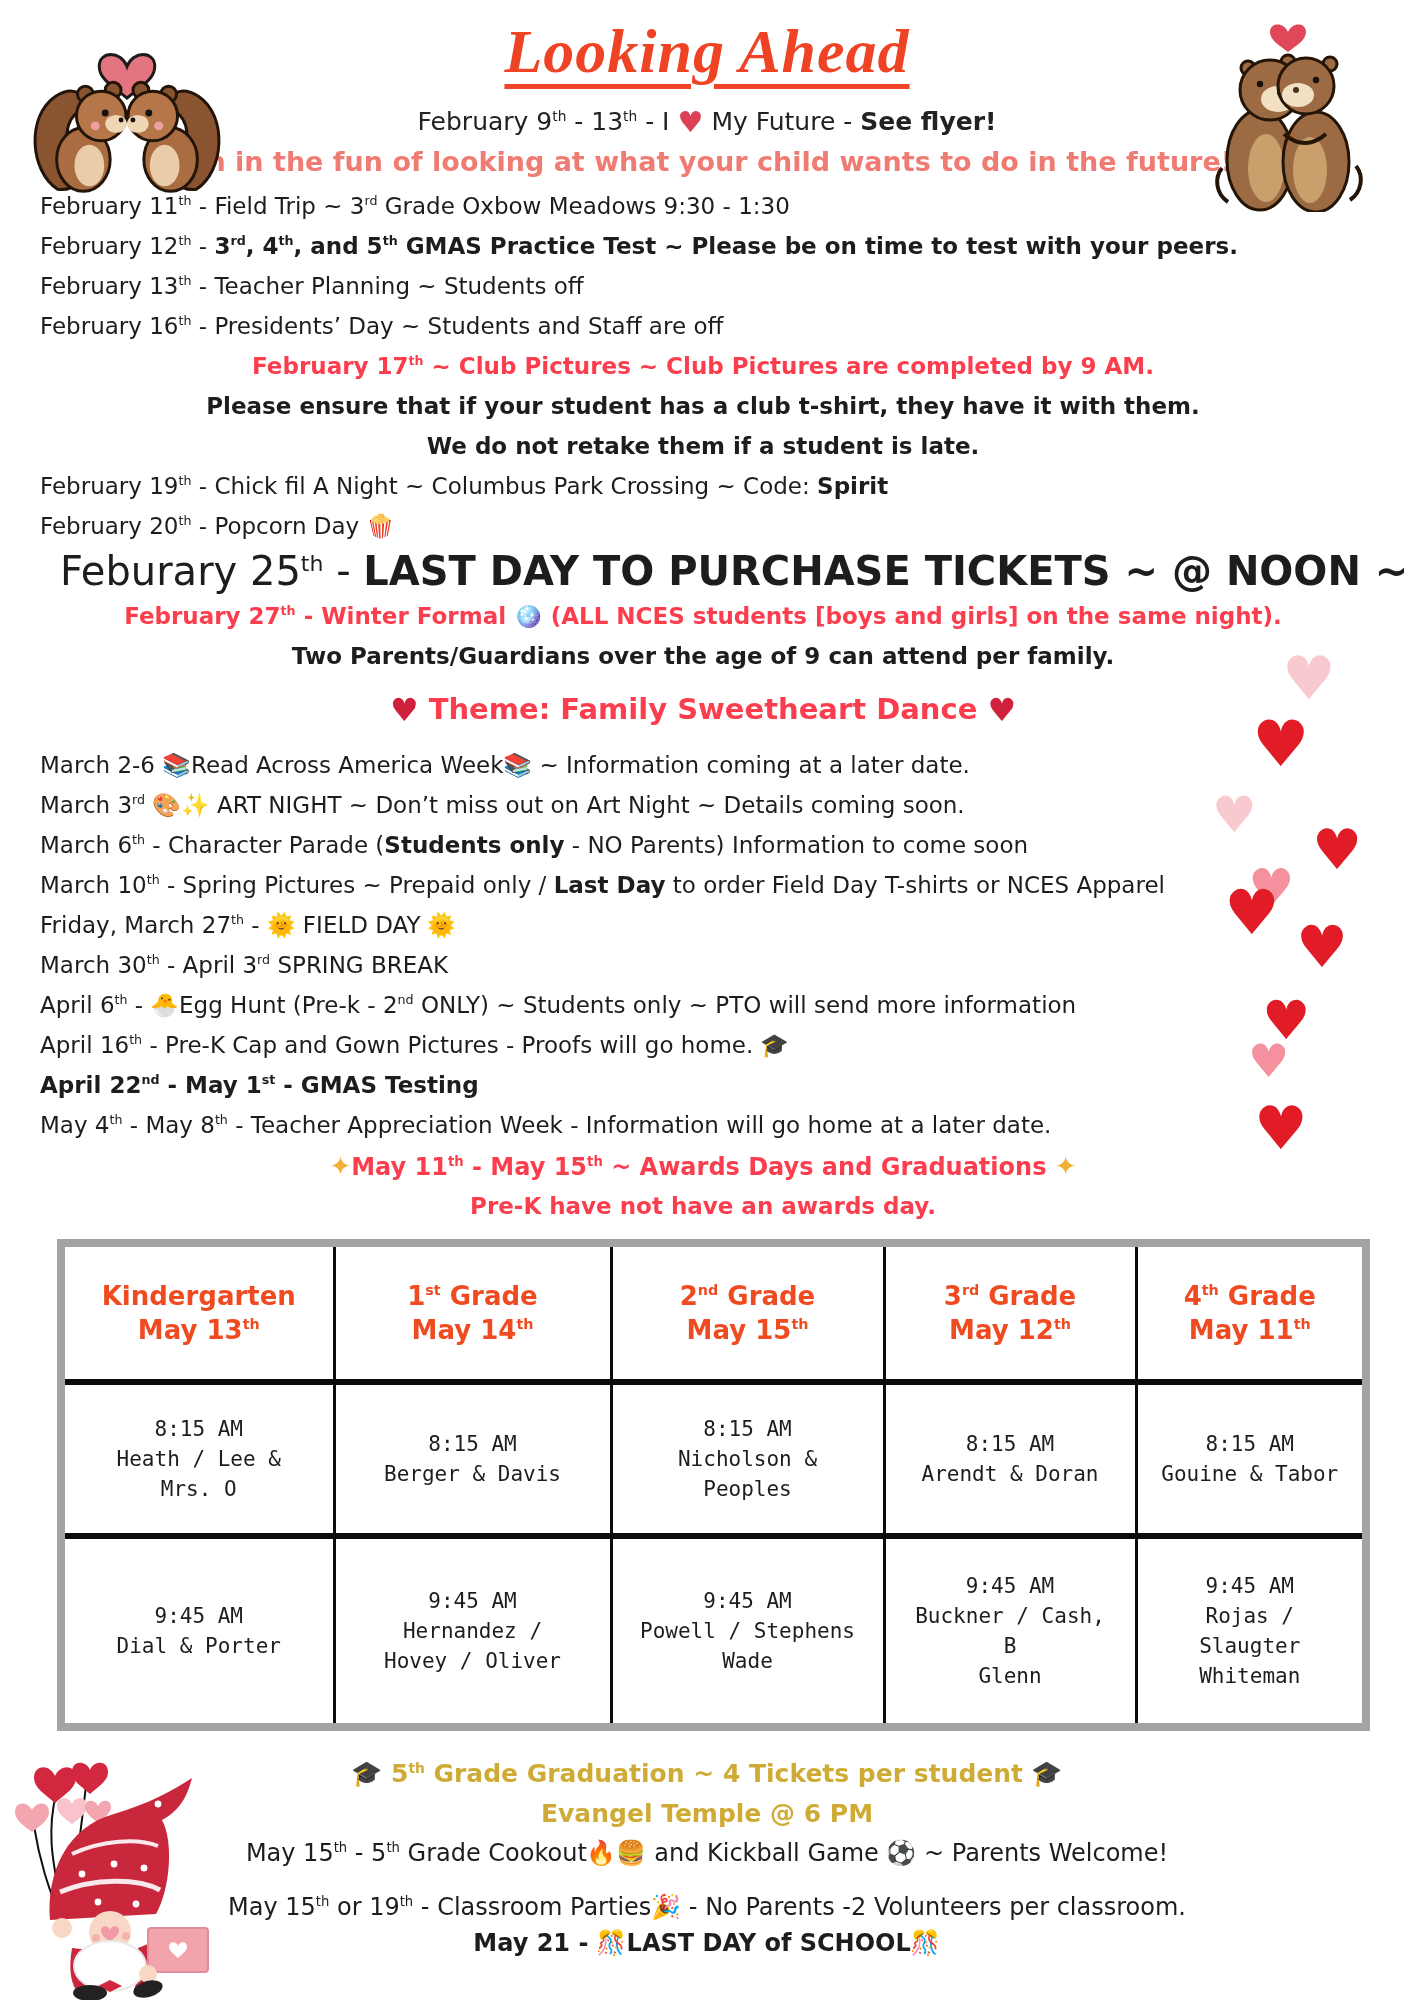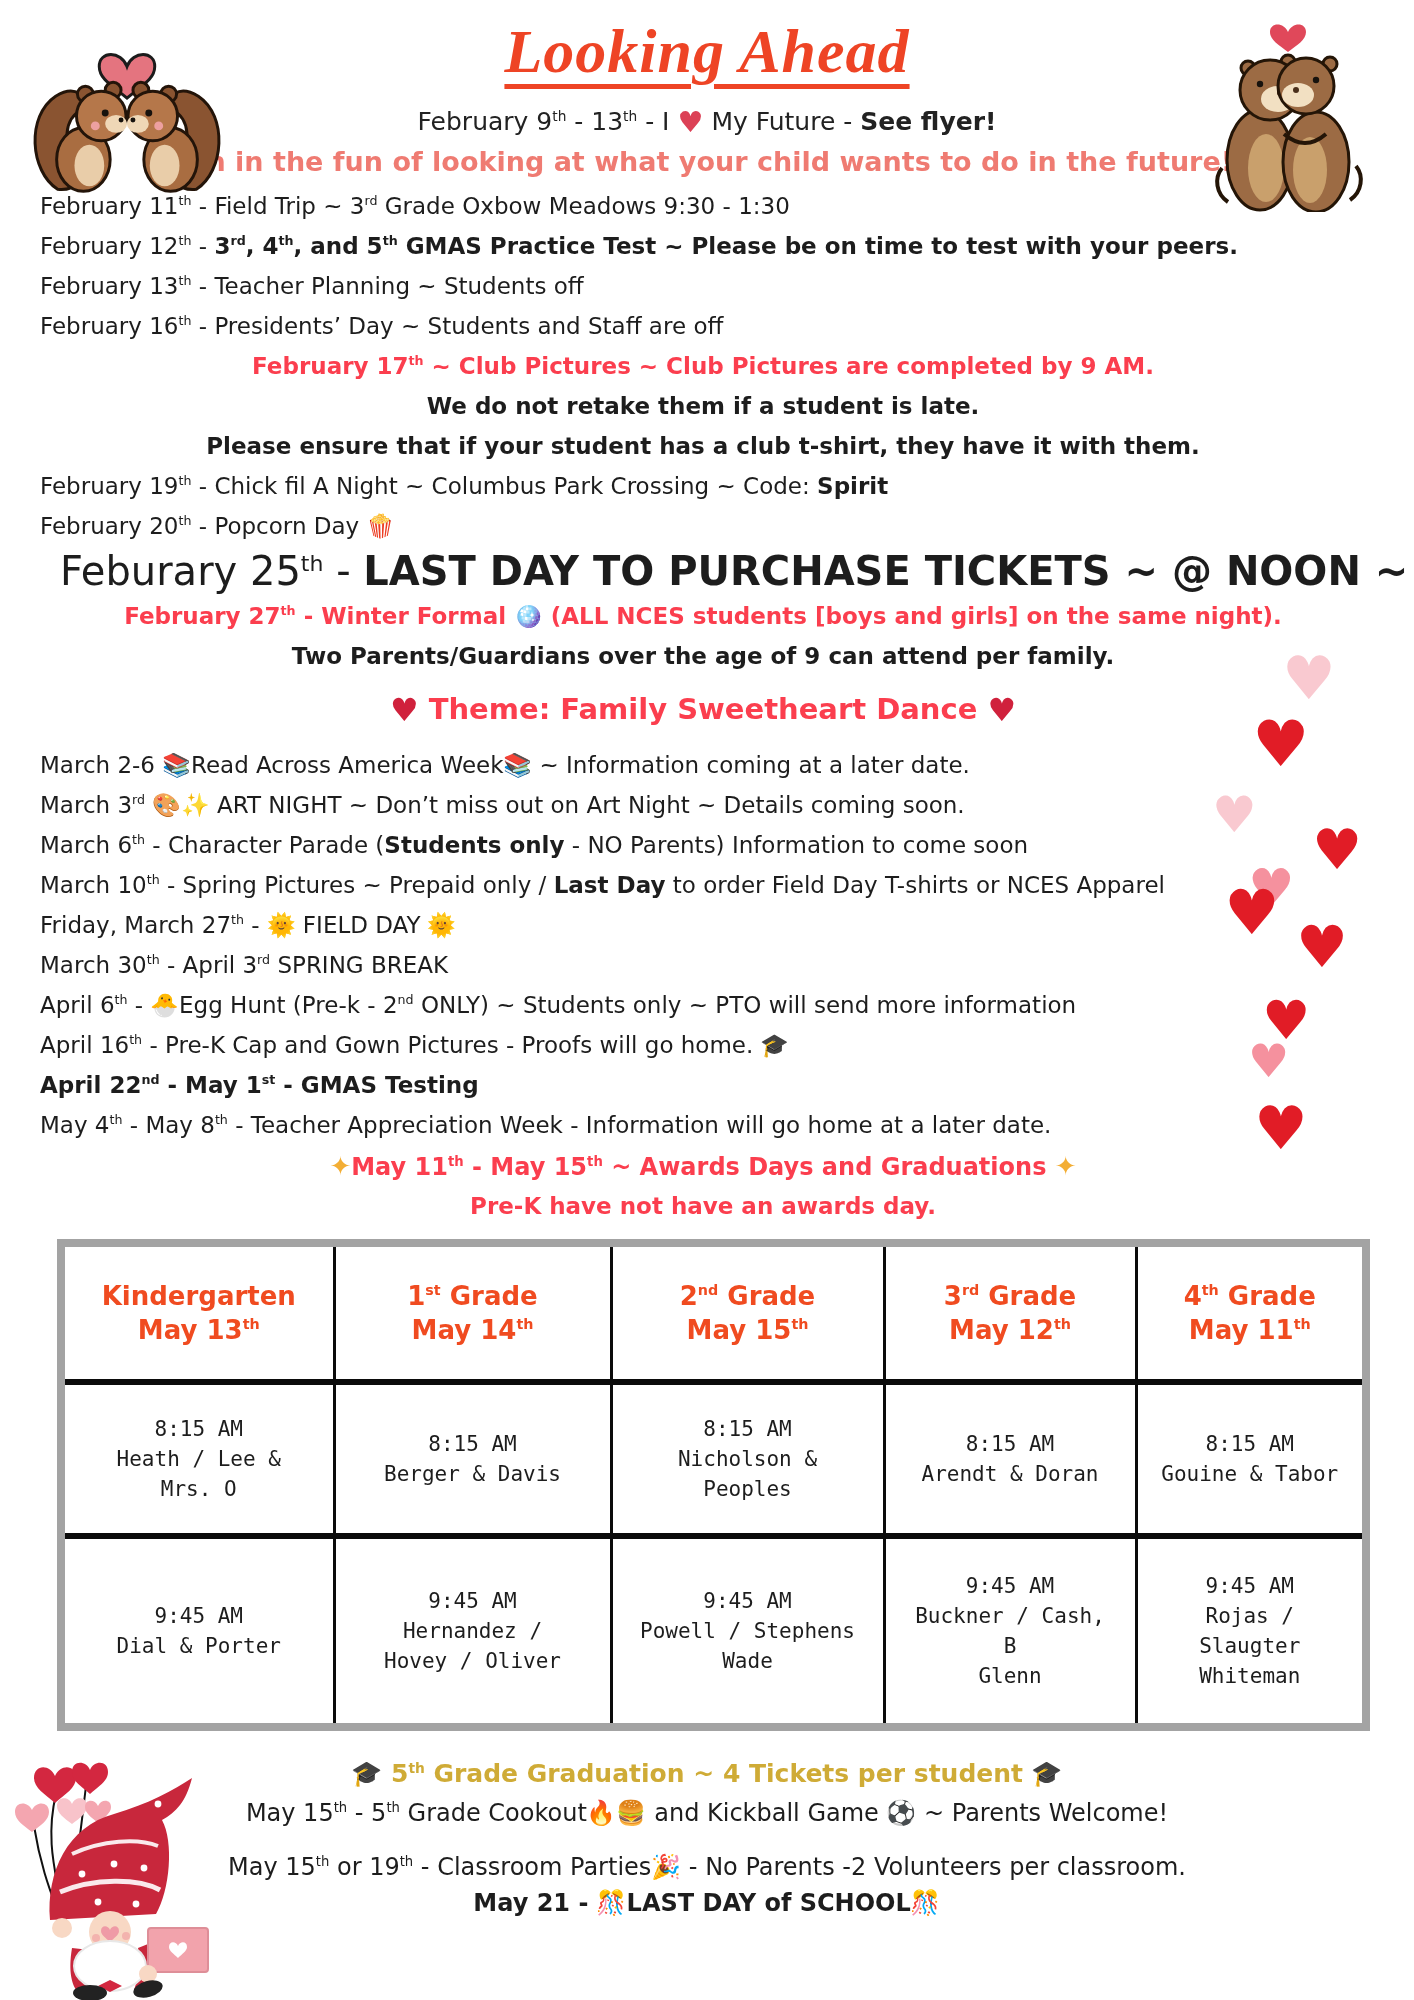--- a/index.html
+++ b/index.html
@@ -170,22 +170,22 @@
   <h1 class="title">Looking Ahead</h1>
   <div class="dateline"><span>February 9<sup>th</sup> - 13<sup>th</sup> - I </span><span class="heart">♥</span><span> My Future - </span><span class="b">See flyer!</span></div>
   <div class="subtitle">Join in the fun of looking at what your child wants to do in the future!!</div>
 
   <div class="events">
     <div class="ev">February 11<sup>th</sup> - Field Trip ~ 3<sup>rd</sup> Grade Oxbow Meadows 9:30 - 1:30</div>
     <div class="ev"><span>February 12<sup>th</sup> - </span><span class="b">3<sup>rd</sup>, 4<sup>th</sup>, and 5<sup>th</sup> GMAS Practice Test ~ Please be on time to test with your peers.</span></div>
     <div class="ev">February 13<sup>th</sup> - Teacher Planning ~ Students off</div>
     <div class="ev">February 16<sup>th</sup> - Presidents’ Day ~ Students and Staff are off</div>
     <div class="ev center red">February 17<sup>th</sup> ~ Club Pictures ~ Club Pictures are completed by 9 AM.</div>
+    <div class="ev center bold">Please ensure that if your student has a club t-shirt, they have it with them.</div>
     <div class="ev center bold">We do not retake them if a student is late.</div>
-    <div class="ev center bold">Please ensure that if your student has a club t-shirt, they have it with them.</div>
     <div class="ev"><span>February 19<sup>th</sup> - Chick fil A Night ~ Columbus Park Crossing ~ Code: </span><span class="b">Spirit</span></div>
     <div class="ev">February 20<sup>th</sup> - Popcorn Day 🍿</div>
     <div class="ev big"><span>Feburary 25<sup>th</sup> - </span><span class="b">LAST DAY TO PURCHASE TICKETS ~ @ NOON ~</span></div>
     <div class="ev center red">February 27<sup>th</sup> - Winter Formal 🪩 (ALL NCES students [boys and girls] on the same night).</div>
     <div class="ev center bold">Two Parents/Guardians over the age of 9 can attend per family.</div>
     <div class="ev center theme"><span class="heart-accent">♥</span><span> Theme: Family Sweetheart Dance </span><span class="heart-accent">♥</span></div>
     <div class="ev">March 2-6 📚Read Across America Week📚 ~ Information coming at a later date.</div>
     <div class="ev">March 3<sup>rd</sup> 🎨✨ ART NIGHT ~ Don’t miss out on Art Night ~ Details coming soon.</div>
     <div class="ev"><span>March 6<sup>th</sup> - Character Parade (</span><span class="b">Students only</span><span> - NO Parents) Information to come soon</span></div>
     <div class="ev"><span>March 10<sup>th</sup> - Spring Pictures ~ Prepaid only / </span><span class="b">Last Day</span><span> to order Field Day T-shirts or NCES Apparel</span></div>
@@ -250,18 +250,19 @@
       <td>9:45 AM
 Rojas /
 Slaugter
 Whiteman</td>
     </tr>
   </tbody>
     </table>
 
   <div class="footer">
     <p class="gold">🎓 5<sup>th</sup> Grade Graduation ~ 4 Tickets per student 🎓</p>
+    <p class="gold">Evangel Temple @ 6 PM</p>
     <p class="f-black f-cookout">May 15<sup>th</sup> - 5<sup>th</sup> Grade Cookout🔥🍔 and Kickball Game ⚽ ~ Parents Welcome!</p>
     <p class="f-black f-parties">May 15<sup>th</sup> or 19<sup>th</sup> - Classroom Parties🎉 - No Parents -2 Volunteers per classroom.</p>
     <p class="f-black bold">May 21 - 🎊LAST DAY of SCHOOL🎊</p>
   </div>
 
 </div>
 
 </body></html>

